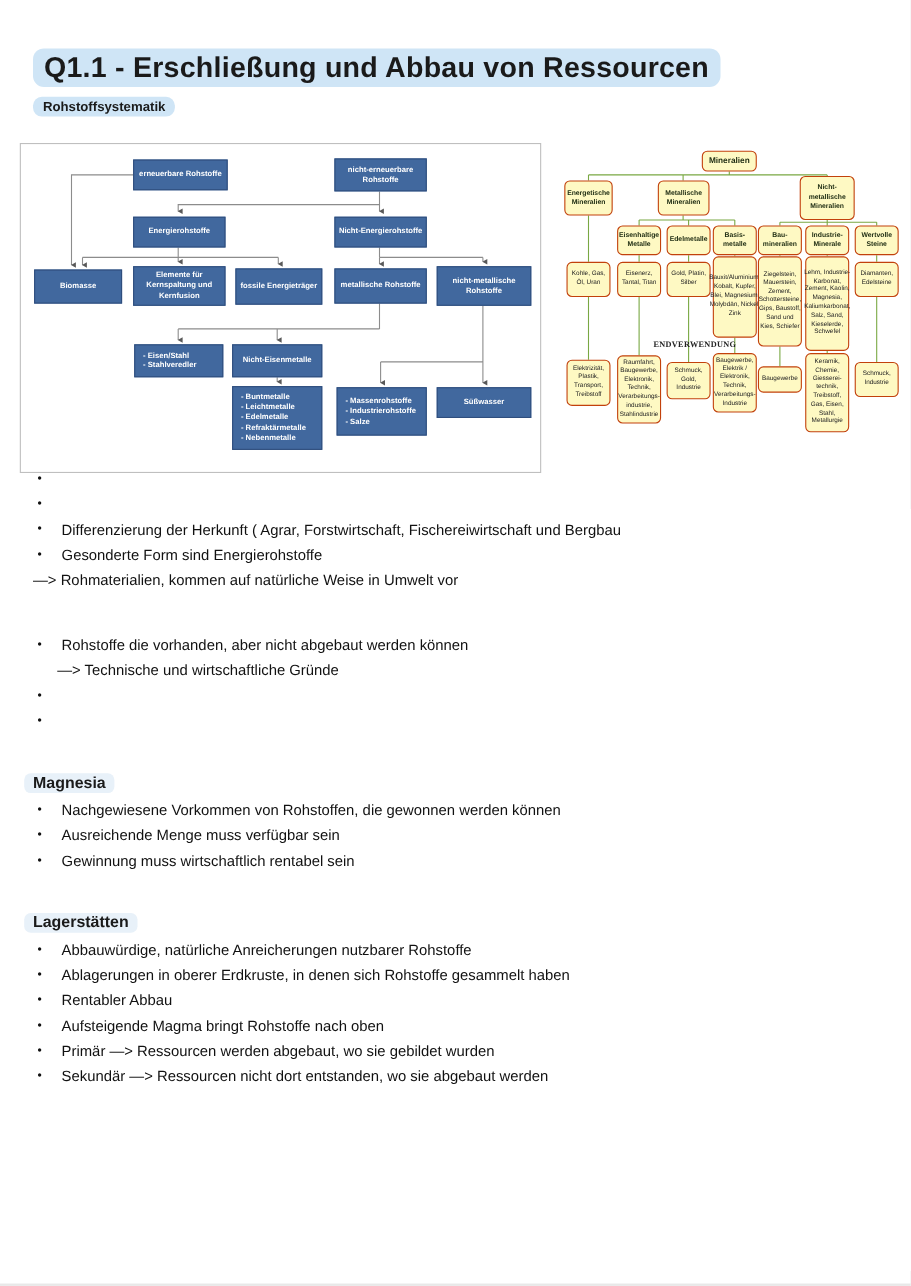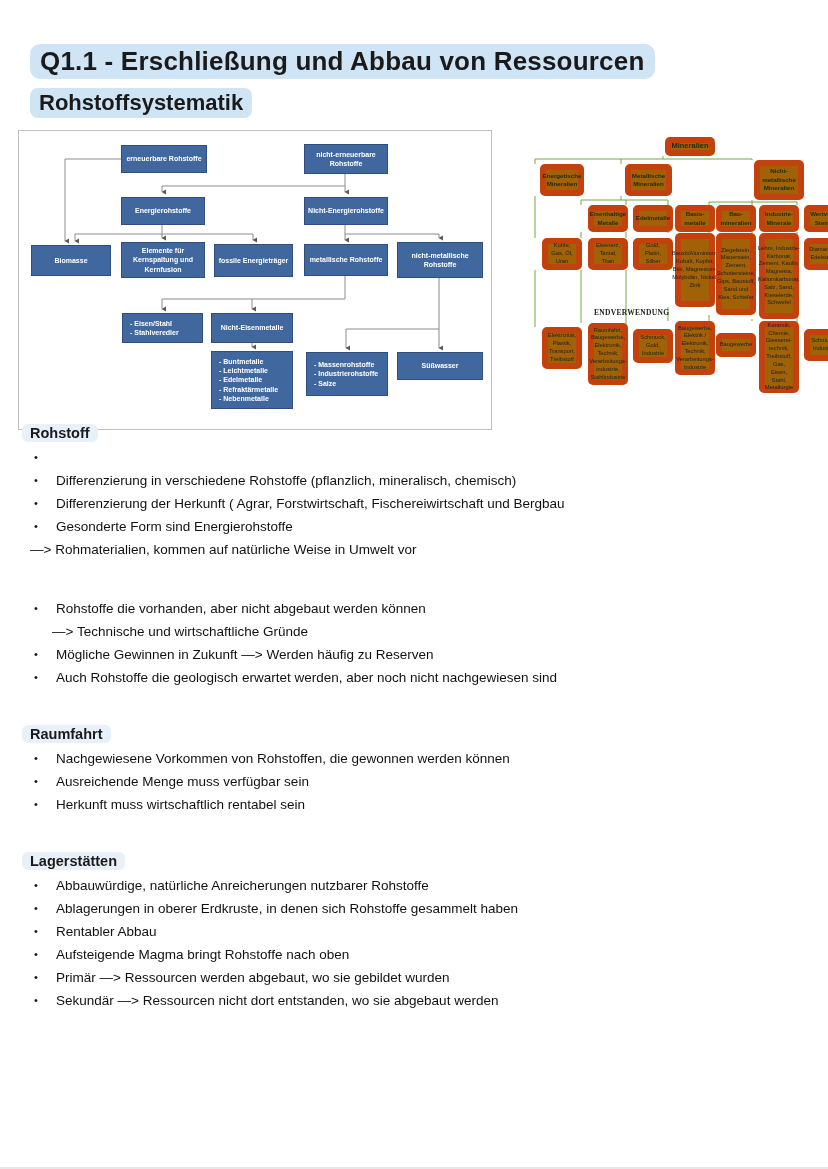--- a/index.html
+++ b/index.html
@@ -1,36 +1,36 @@
 <!DOCTYPE html>
 <html><head>
 <meta charset="utf-8">
 <style>
   html,body{margin:0;padding:0;background:#e8e8e8;}
   .page{position:relative;width:828px;height:1167px;background:#ffffff;margin:0 auto;
         font-family:"Liberation Sans","DejaVu Sans",sans-serif;color:#1a1a1a;overflow:hidden;}
   .hl{background:#cfe5f6;border-radius:10px;padding:2px 10px;display:inline-block;}
   .title{position:absolute;left:30px;top:44px;font-size:26px;font-weight:bold;letter-spacing:.2px;}
-  .subtitle{position:absolute;left:30px;top:88px;font-size:22px;font-weight:bold;}
+  .subtitle{position:absolute;left:30px;top:88px;font-size:12px;font-weight:bold;}
   .subtitle .hl{border-radius:8px;padding:2px 9px;}
 
   
   .flow{position:absolute;left:18px;top:130px;width:472px;height:298px;
         border:1.5px solid #bfbfbf;background:#fff;}
   .bnode{position:absolute;background:#41689e;border:1px solid #2f4e7d;color:#fff;
          font-size:7px;font-weight:bold;display:flex;align-items:center;justify-content:center;
          text-align:center;line-height:1.3;padding:1px 3px;box-sizing:border-box;}
   .bnode.list{justify-content:flex-start;text-align:left;white-space:pre-line;padding-left:7px;}
   .lines{position:absolute;left:0;top:0;width:100%;height:100%;}
 
   
   .mineral{position:absolute;left:508px;top:133px;width:318px;height:266px;}
-  .gnode{position:absolute;background:#a16207;border:6px solid #c2410c;border-radius:5px;
+  .gnode{position:absolute;background:#fef9c3;border:1px solid #c2410c;border-radius:5px;
          color:#222;font-size:5.8px;display:flex;align-items:center;justify-content:center;
-         text-align:center;line-height:1.35;padding:1px 2px;box-sizing:border-box;margin-left:27px;}
+         text-align:center;line-height:1.35;padding:1px 2px;box-sizing:border-box;}
   .gnode.hd{font-weight:bold;font-size:6.2px;color:#1c2a10;}
   .gnode.rt{font-size:7.5px;}
   .endlabel{position:absolute;font-size:7.5px;font-weight:bold;color:#222;letter-spacing:.3px;}
 
   
   .content{position:absolute;left:30px;top:424px;width:740px;}
   .section{margin-bottom:24px;}
   .sec-head{font-size:14.5px;font-weight:bold;margin-bottom:4px;}
   .sec-head .hl2{background:#e8f1f9;border-radius:6px;padding:1px 8px;margin-left:-8px;display:inline-block;}
   .item{display:flex;font-size:13.5px;line-height:23px;color:#111;}
@@ -135,27 +135,25 @@
     <div class="gnode" style="left:98px;top:196px;width:40px;height:34px;">Schmuck, Gold, Industrie</div>
     <div class="gnode" style="left:140px;top:188px;width:40px;height:54px;">Baugewerbe, Elektrik / Elektronik, Technik, Verarbeitungs-Industrie</div>
     <div class="gnode" style="left:181px;top:200px;width:40px;height:24px;">Baugewerbe</div>
     <div class="gnode" style="left:224px;top:188px;width:40px;height:72px;">Keramik, Chemie, Giesserei-technik, Treibstoff, Gas, Eisen, Stahl, Metallurgie</div>
     <div class="gnode" style="left:269px;top:196px;width:40px;height:32px;">Schmuck, Industrie</div>
   </div>
 
   <div class="content">
 
     <div class="section">
-      <div class="sec-head"><span class="hl2">Rohstoff</span></div>
-      <div class="item">
-          <span class="bullet">•</span>
-        </div>
-      <div class="item">
-          <span class="bullet">•</span>
-          <span class="itext">Differenzierung in verschiedene Rohstoffe (pflanzlich, mineralisch, chemisch)</span>
+      <div class="item">
+          <span class="bullet">•</span>
+        </div>
+      <div class="item">
+          <span class="bullet">•</span>
         </div>
       <div class="item">
           <span class="bullet">•</span>
           <span class="itext">Differenzierung der Herkunft ( Agrar, Forstwirtschaft, Fischereiwirtschaft und Bergbau</span>
         </div>
       <div class="item">
           <span class="bullet">•</span>
           <span class="itext">Gesonderte Form sind Energierohstoffe</span>
         </div>
       <div class="item arrow">
@@ -166,41 +164,39 @@
     <div class="section" style="margin-top:36px;">
       <div class="item">
           <span class="bullet">•</span>
           <span class="itext">Rohstoffe die vorhanden, aber nicht abgebaut werden können</span>
         </div>
       <div class="item subarrow">
           <span class="itext">—&gt; Technische und wirtschaftliche Gründe</span>
         </div>
       <div class="item">
           <span class="bullet">•</span>
-          <span class="itext">Mögliche Gewinnen in Zukunft —&gt; Werden häufig zu Reserven</span>
-        </div>
-      <div class="item">
-          <span class="bullet">•</span>
-          <span class="itext">Auch Rohstoffe die geologisch erwartet werden, aber noch nicht nachgewiesen sind</span>
+        </div>
+      <div class="item">
+          <span class="bullet">•</span>
         </div>
     </div>
 
     <div class="section" style="margin-top:36px;">
-      <div class="sec-head"><span class="hl2">Raumfahrt</span></div>
+      <div class="sec-head"><span class="hl2">Magnesia</span></div>
       <div class="item">
           <span class="bullet">•</span>
           <span class="itext">Nachgewiesene Vorkommen von Rohstoffen, die gewonnen werden können</span>
         </div>
       <div class="item">
           <span class="bullet">•</span>
           <span class="itext">Ausreichende Menge muss verfügbar sein</span>
         </div>
       <div class="item">
           <span class="bullet">•</span>
-          <span class="itext">Herkunft muss wirtschaftlich rentabel sein</span>
+          <span class="itext">Gewinnung muss wirtschaftlich rentabel sein</span>
         </div>
     </div>
 
     <div class="section" style="margin-top:36px;">
       <div class="sec-head"><span class="hl2">Lagerstätten</span></div>
       <div class="item">
           <span class="bullet">•</span>
           <span class="itext">Abbauwürdige, natürliche Anreicherungen nutzbarer Rohstoffe</span>
         </div>
       <div class="item">

